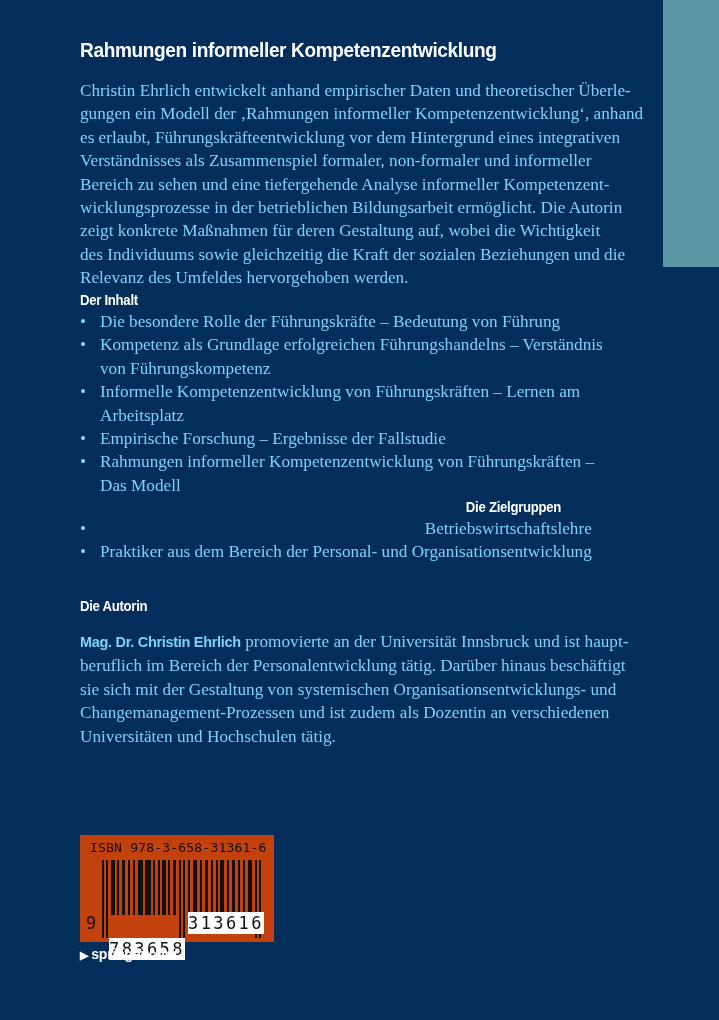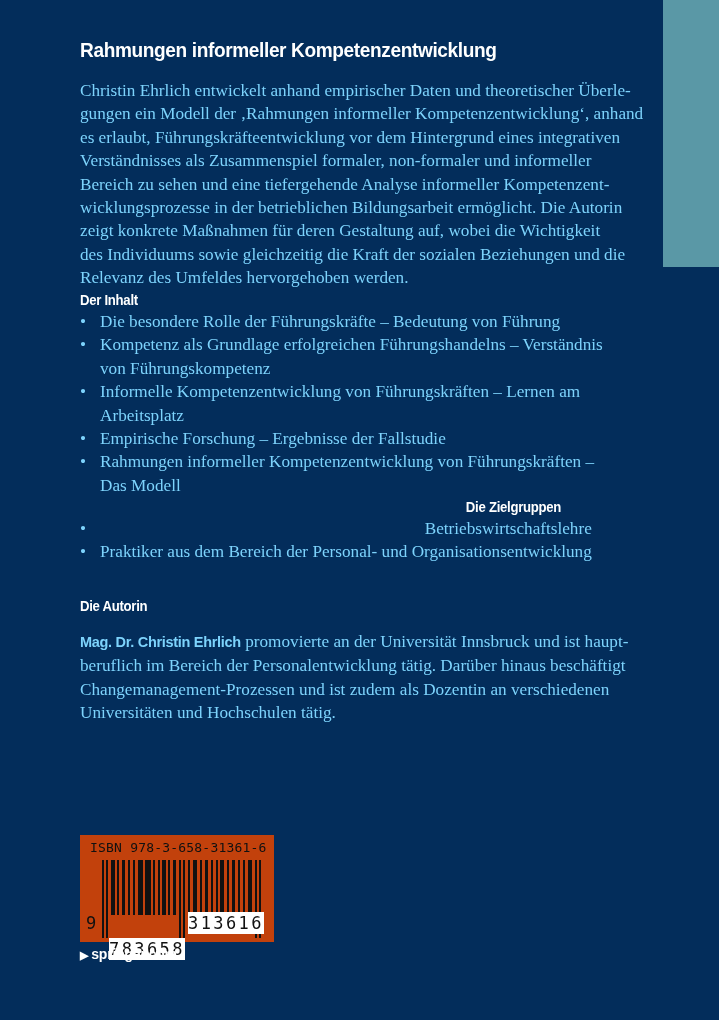--- a/index.html
+++ b/index.html
@@ -113,20 +113,21 @@
           <span class="line">Praktiker aus dem Bereich der Personal- und Organisationsentwicklung</span>
         </li>
     </ul>
   </div>
 
   <div class="sec sec-autorin">
     <div class="section-head">Die Autorin</div>
     <div class="body-text" style="margin-top:16px;">
       <span class="line"><span class="bold-name">Mag. Dr. Christin Ehrlich</span><span> promovierte an der Universität Innsbruck und ist haupt-</span></span>
       <span class="line">beruflich im Bereich der Personalentwicklung tätig. Darüber hinaus beschäftigt</span>
+      <span class="line">sie sich mit der Gestaltung von systemischen Organisationsentwicklungs- und</span>
       <span class="line">Changemanagement-Prozessen und ist zudem als Dozentin an verschiedenen</span>
       <span class="line">Universitäten und Hochschulen tätig.</span>
     </div>
   </div>
 </div>
 
 <div class="barcode-box">
   <div class="isbn-text">ISBN 978-3-658-31361-6</div>
   <svg class="bars" viewBox="0 0 165 78" preserveAspectRatio="none">
     <g fill="#111">

